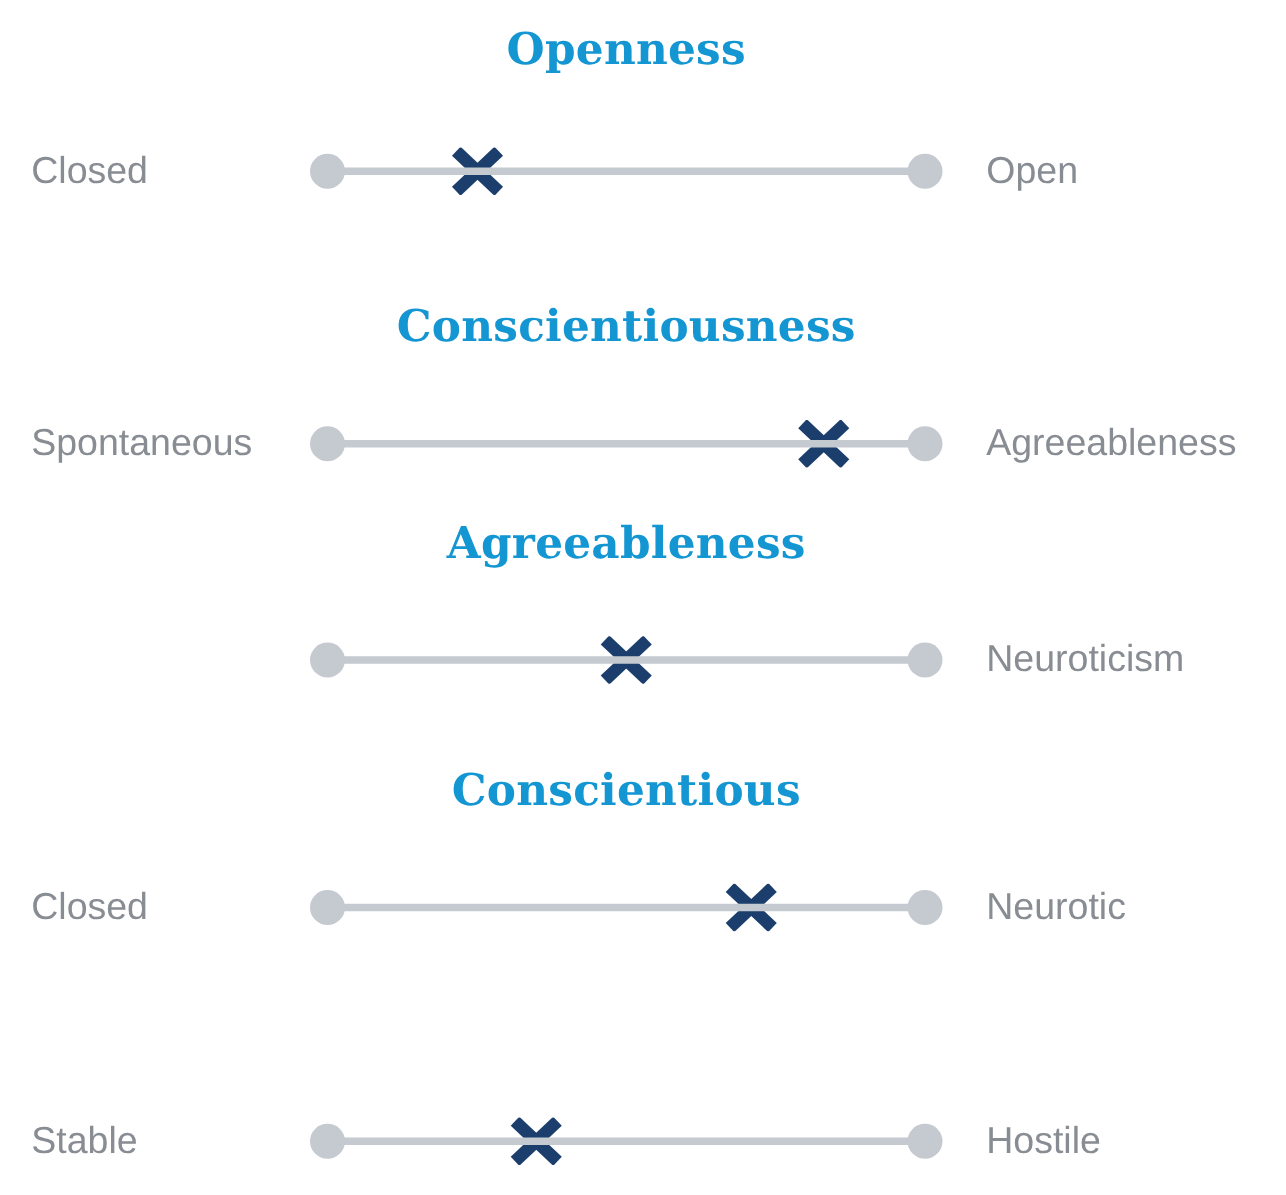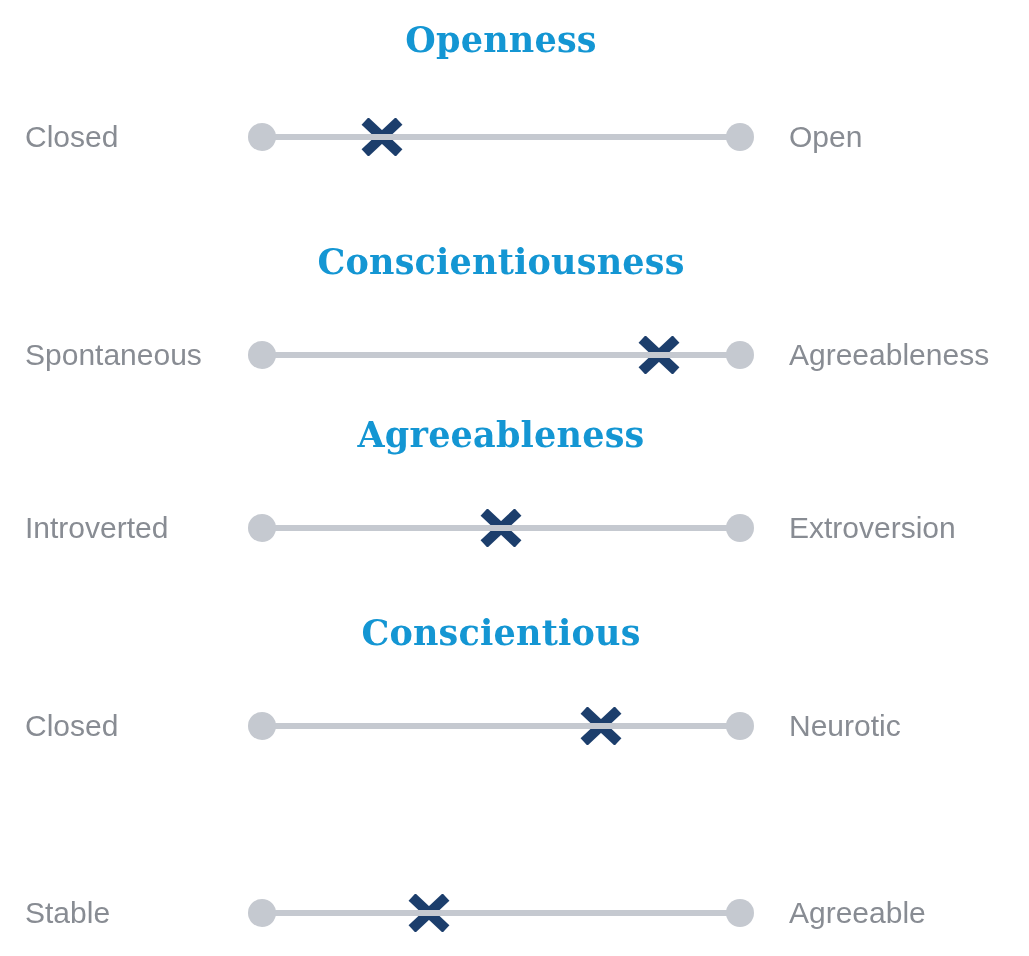--- a/index.html
+++ b/index.html
@@ -106,33 +106,32 @@
           </svg>
         </span>
       </div>
       <span class="pole-label high">Agreeableness</span>
     </div>
   </section>
 
   <section class="trait">
     <h2 class="trait-title">Agreeableness</h2>
     <div class="trait-row">
-      <span class="pole-label low">Introverted</span>
       <div class="track">
         <span class="dot left"></span>
         <span class="track-line"></span>
         <span class="dot right"></span>
         <span class="marker" style="left: 253px;">
           <svg viewBox="0 0 42 38" xmlns="http://www.w3.org/2000/svg">
             <line x1="4" y1="3" x2="38" y2="35" stroke="#1c3e6c" stroke-width="10"></line>
             <line x1="38" y1="3" x2="4" y2="35" stroke="#1c3e6c" stroke-width="10"></line>
           </svg>
         </span>
       </div>
-      <span class="pole-label high">Extroversion</span>
+      <span class="pole-label high">Neuroticism</span>
     </div>
   </section>
 
   <section class="trait">
     <h2 class="trait-title">Conscientious</h2>
     <div class="trait-row">
       <span class="pole-label low">Closed</span>
       <div class="track">
         <span class="dot left"></span>
         <span class="track-line"></span>
@@ -155,17 +154,17 @@
         <span class="dot left"></span>
         <span class="track-line"></span>
         <span class="dot right"></span>
         <span class="marker" style="left: 181.3px;">
           <svg viewBox="0 0 42 38" xmlns="http://www.w3.org/2000/svg">
             <line x1="4" y1="3" x2="38" y2="35" stroke="#1c3e6c" stroke-width="10"></line>
             <line x1="38" y1="3" x2="4" y2="35" stroke="#1c3e6c" stroke-width="10"></line>
           </svg>
         </span>
       </div>
-      <span class="pole-label high">Agreeable</span>
+      <span class="pole-label high">Hostile</span>
     </div>
   </section>
 
 </div>
 
 </body></html>

